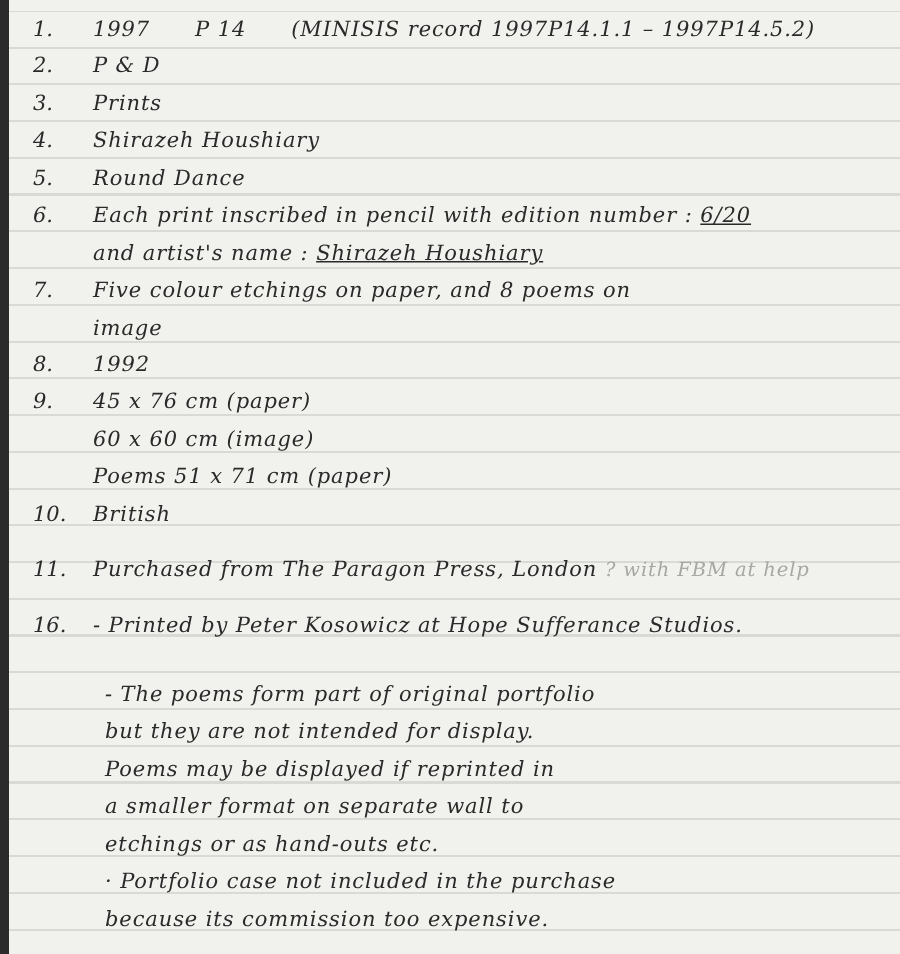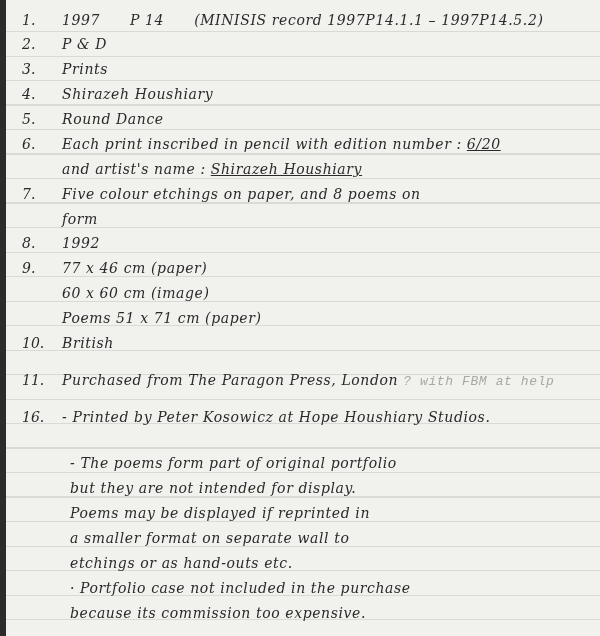--- a/index.html
+++ b/index.html
@@ -23,21 +23,21 @@
   }
   .row {
     position: absolute; left: 0; width: 594px; height: 24px;
     font-family: "DejaVu Serif", serif; font-style: italic;
     font-size: 14px; color: #2a2a2a; line-height: 24px; white-space: nowrap;
   }
   .num { position: absolute; left: 16px; }
   .txt { position: absolute; left: 56px; letter-spacing: 0.6px; }
   .txt.indent { left: 64px; margin-top: 21px; }
   .u { text-decoration: underline; }
-  .aside { color: #a7a7a4; font-size: 13px; font-family: Liberation Mono, monospace; }
+  .aside { color: #a7a7a4; font-size: 13px; }
   .gap { display: inline-block; width: 30px; }
 </style>
 </head>
 <body>
 
 <div class="edge"></div>
 <div class="paper">
 
   <div class="row" style="top:8px">
     <span class="num">1.</span>
@@ -78,31 +78,31 @@
       <span>and artist's name :</span>
       <span class="u">Shirazeh Houshiary</span>
     </span>
   </div>
 
   <div class="row" style="top:182px">
     <span class="num">7.</span>
     <span class="txt">Five colour etchings on paper, and 8 poems on</span>
   </div>
   <div class="row" style="top:207px">
-    <span class="txt">form</span>
+    <span class="txt">image</span>
   </div>
 
   <div class="row" style="top:231px">
     <span class="num">8.</span>
     <span class="txt">1992</span>
   </div>
 
   <div class="row" style="top:256px">
     <span class="num">9.</span>
-    <span class="txt">77 x 46 cm  (paper)</span>
+    <span class="txt">45 x 76 cm  (paper)</span>
   </div>
   <div class="row" style="top:281px">
     <span class="txt">60 x 60 cm  (image)</span>
   </div>
   <div class="row" style="top:306px">
     <span class="txt">Poems  51 x 71 cm  (paper)</span>
   </div>
 
   <div class="row" style="top:331px">
     <span class="num">10.</span>
@@ -113,21 +113,21 @@
     <span class="num">11.</span>
     <span class="txt">
       <span>Purchased from The Paragon Press, London</span>
       <span class="aside">? with FBM at help</span>
     </span>
   </div>
 
 
   <div class="row" style="top:405px">
     <span class="num">16.</span>
-    <span class="txt">- Printed by Peter Kosowicz at Hope Houshiary Studios.</span>
+    <span class="txt">- Printed by Peter Kosowicz at Hope Sufferance Studios.</span>
   </div>
   <div class="row" style="top:430px">
     <span class="txt indent">- The poems form part of original portfolio</span>
   </div>
   <div class="row" style="top:455px">
     <span class="txt indent">but they are not intended for display.</span>
   </div>
   <div class="row" style="top:505px">
     <span class="txt indent">a smaller format on separate wall to</span>
   </div>

